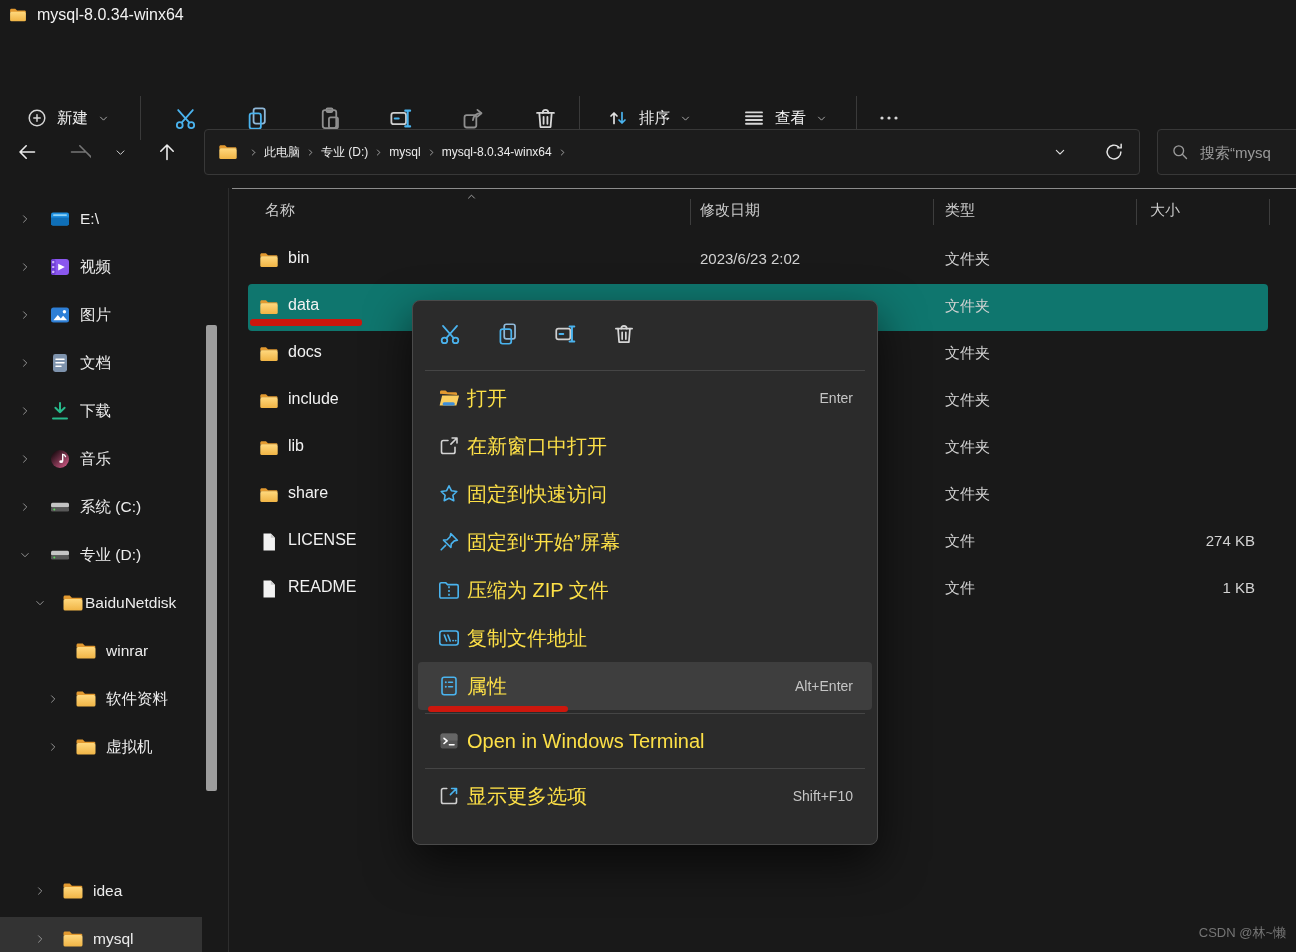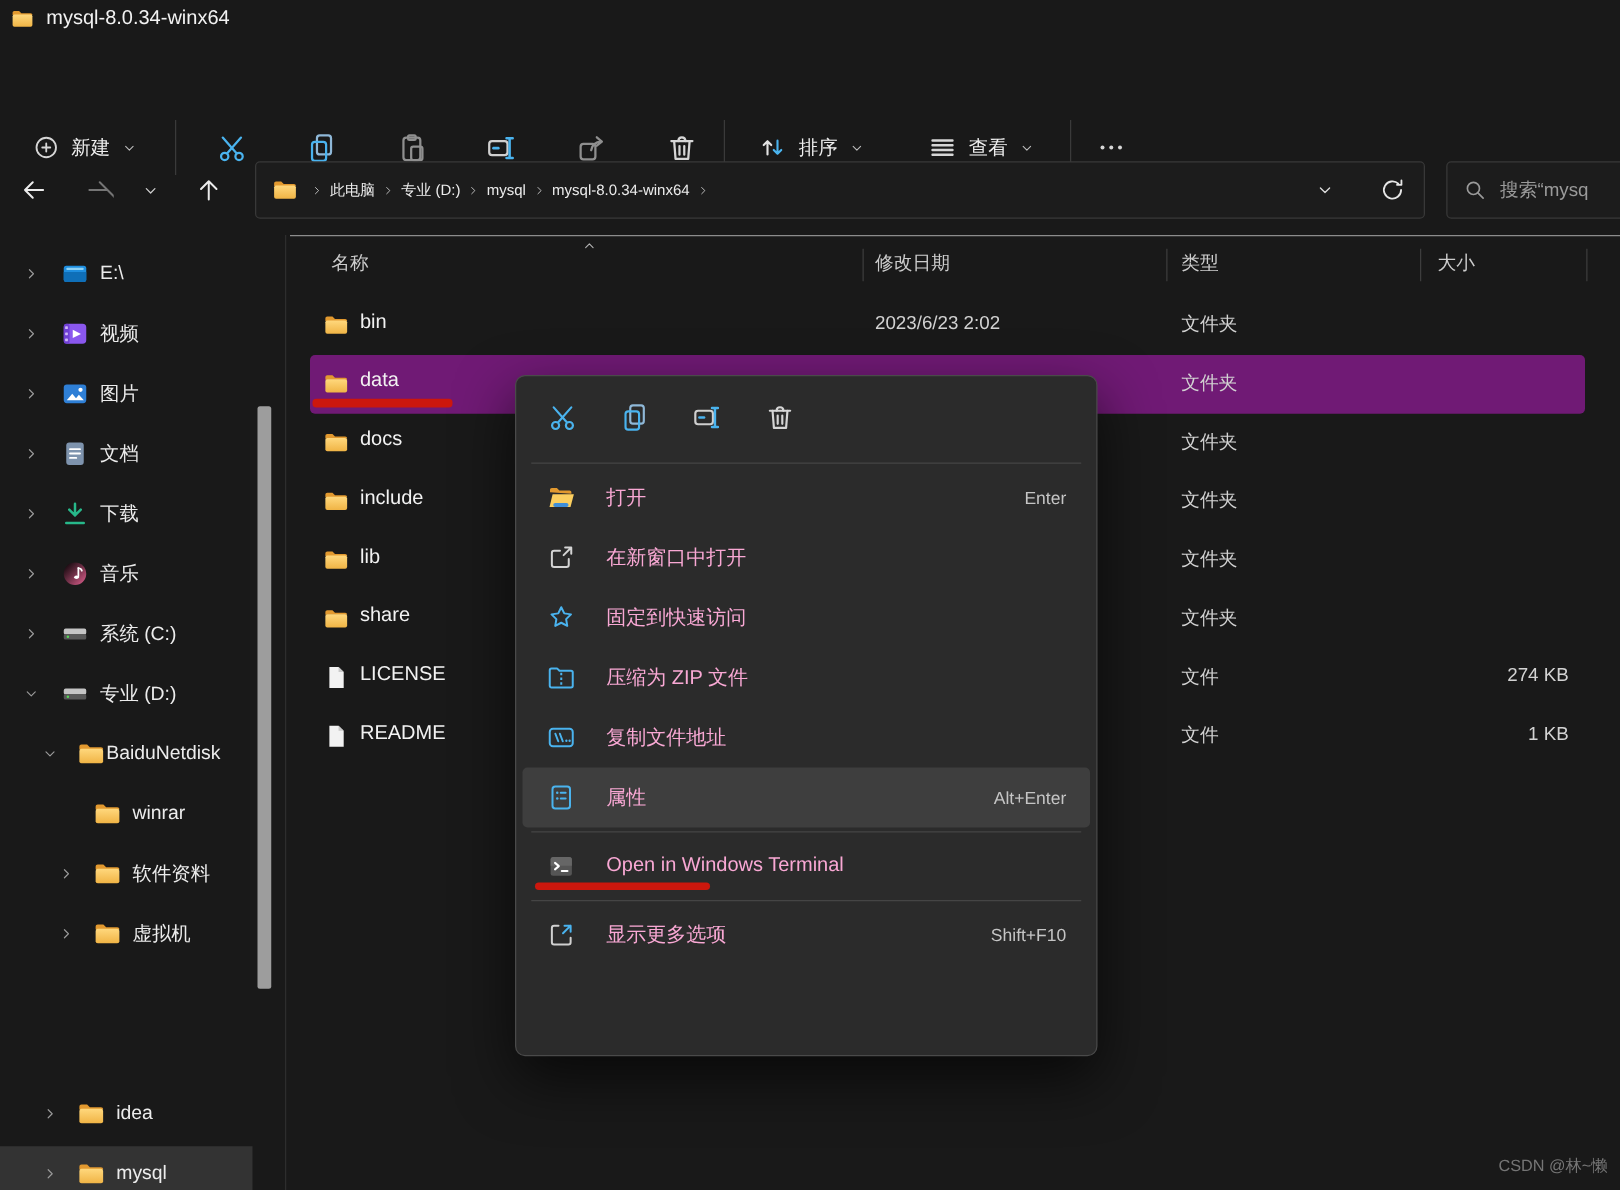--- a/index.html
+++ b/index.html
@@ -46,34 +46,34 @@
   .side-lbl{position:absolute;font-size:15.5px;color:#ececec;white-space:nowrap;}
   .side-scroll{left:206px;top:325px;width:11px;height:466px;background:#9d9d9d;border-radius:2px;}
 
   
   .filearea{left:232px;top:188px;width:1064px;height:764px;border-top:1px solid #8c8c8c;}
   .fhead{position:absolute;top:0;left:0;width:100%;height:46px;}
   .fcol{position:absolute;top:12px;font-size:15px;color:#cccccc;cursor:default;}
   .fdiv{position:absolute;top:10px;width:1px;height:26px;background:#3d3d3d;}
   .sortchev{position:absolute;left:233px;top:1px;color:#b5b5b5;}
   .frow{position:absolute;left:16px;width:1020px;height:47px;border-radius:4px;cursor:default;}
-  .frow.sel{background:#701a75;padding-left:20px;}
+  .frow.sel{background:#0f766e;padding-left:20px;}
   .frow .fi{position:absolute;left:10px;top:12px;}
   .frow .nm{position:absolute;left:40px;top:12px;font-size:16px;color:#f2f2f2;}
   .frow .dt{position:absolute;left:452px;top:13px;font-size:15px;color:#d2d2d2;}
   .frow .tp{position:absolute;left:697px;top:13px;font-size:15px;color:#d2d2d2;}
   .frow .sz{position:absolute;right:13px;top:13px;font-size:15px;color:#d2d2d2;}
 
   
   .ctxmenu{left:412px;top:300px;width:466px;height:545px;background:var(--menu-bg);border:1px solid #4a4a4a;border-radius:8px;box-shadow:0 18px 46px rgba(0,0,0,.65);overflow:hidden;}
   .qrow{display:flex;align-items:center;height:66px;padding-left:8px;}
   .qicon{width:58px;height:46px;display:flex;align-items:center;justify-content:center;border-radius:5px;}
   .mdiv{height:1px;background:#454545;margin:3px 12px;}
   .mitem{position:relative;height:48px;display:flex;align-items:center;padding:0 24px 0 24px;}
-  .mitem .lbl{font-size:16px;color:#f9a8d4;margin-left:24px;white-space:nowrap;}
+  .mitem .lbl{font-size:20px;color:#fde047;margin-left:6px;white-space:nowrap;}
   .mitem .mico{width:24px;display:flex;justify-content:center;}
   .mitem .sc{margin-left:auto;font-size:14px;color:#c5c5c5;}
   .mitem.hl{background:#3e3e3e;border-radius:4px;margin:0 5px;padding:0 19px;}
 
   
   .redline{background:var(--annot);border-radius:3px;}
   .watermark{right:10px;bottom:10px;font-size:13px;color:#757575;}
 </style>
 </head>
 <body>
@@ -771,20 +771,29 @@
           <span class="ic mico acc">
             <svg width="24" height="24" viewBox="0 0 24 24">
               <path d="M12 3.8l2.4 4.9 5.4.8-3.9 3.8.9 5.4L12 16.2l-4.8 2.5.9-5.4-3.9-3.8 5.4-.8z" stroke="currentColor" fill="none" stroke-width="1.6" stroke-linecap="round" stroke-linejoin="round"></path>
             </svg>
           </span>
           <span class="lbl">固定到快速访问</span>
         </div>
         <div class="mitem">
           <span class="ic mico acc">
             <svg width="24" height="24" viewBox="0 0 24 24">
+              <path d="M13.8 3.6l6.6 6.6-3.1.7-3 3-.4 3.6-7.4-7.4 3.6-.4 3-3z" stroke="currentColor" fill="none" stroke-width="1.6" stroke-linecap="round" stroke-linejoin="round"></path>
+              <path d="M8.6 15.4L4.2 19.8" stroke="currentColor" fill="none" stroke-width="1.6" stroke-linecap="round" stroke-linejoin="round"></path>
+            </svg>
+          </span>
+          <span class="lbl">固定到“开始”屏幕</span>
+        </div>
+        <div class="mitem">
+          <span class="ic mico acc">
+            <svg width="24" height="24" viewBox="0 0 24 24">
               <path d="M2.8 7.7V6.1c0-.8.6-1.4 1.4-1.4h4.4l2 1.9h9.2c.8 0 1.4.6 1.4 1.4v10.6c0 .8-.6 1.4-1.4 1.4H4.2c-.8 0-1.4-.6-1.4-1.4z" stroke="currentColor" fill="none" stroke-width="1.6" stroke-linecap="round" stroke-linejoin="round"></path>
               <path d="M12 8.2v11" stroke="currentColor" stroke-width="1.6" stroke-dasharray="2 1.8"></path>
             </svg>
           </span>
           <span class="lbl">压缩为 ZIP 文件</span>
         </div>
         <div class="mitem">
           <span class="ic mico acc">
             <svg width="24" height="24" viewBox="0 0 24 24">
               <rect x="2.8" y="5" width="18.4" height="14" rx="2.5" stroke="currentColor" fill="none" stroke-width="1.6" stroke-linecap="round" stroke-linejoin="round"></rect>

